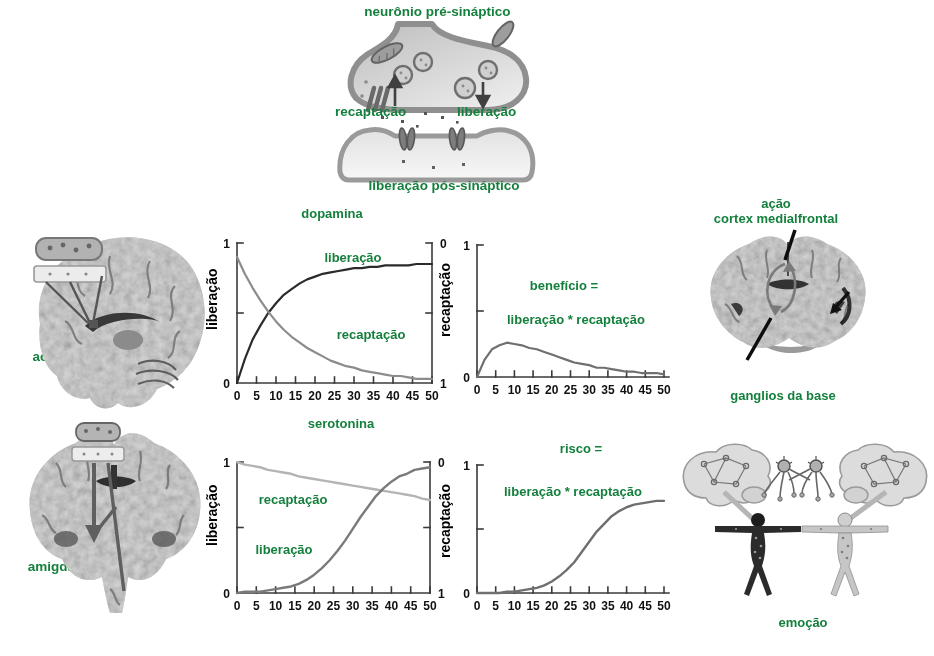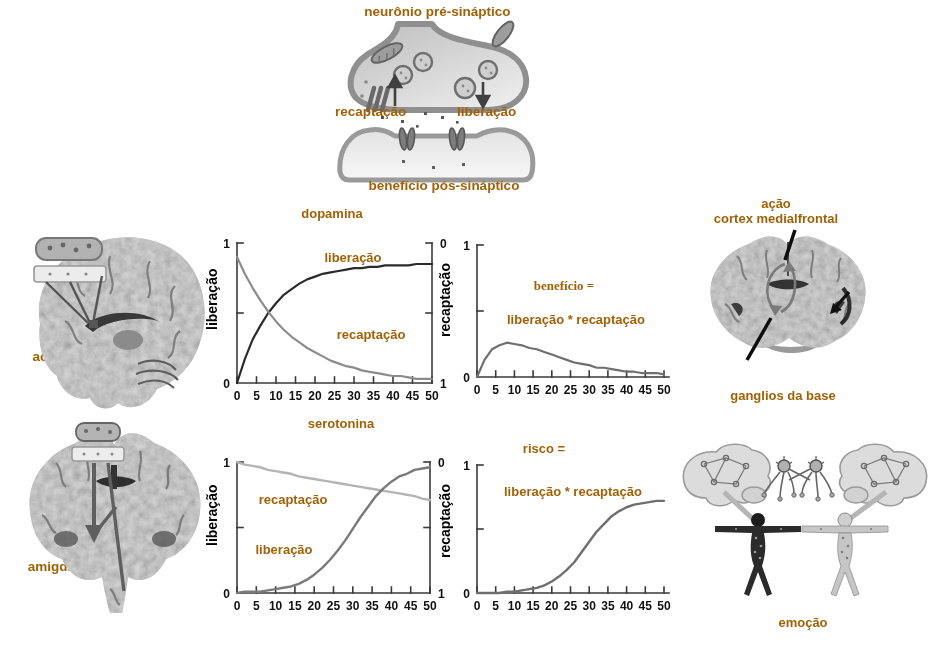--- a/index.html
+++ b/index.html
@@ -1,18 +1,18 @@
 <!DOCTYPE html>
 <html><head>
 <meta charset="utf-8">
 <style>
   html,body{margin:0;padding:0;}
   body{width:934px;height:656px;position:relative;background:#fff;
        font-family:"Liberation Sans",sans-serif;overflow:hidden;}
-  .t{position:absolute;font-weight:bold;color:#a16207;font-size:13px;line-height:1.2;white-space:nowrap;}
+  .t{position:absolute;font-weight:bold;color:#15803d;font-size:13px;line-height:1.2;white-space:nowrap;}
   .c{text-align:center;white-space:normal;}
   .vlabel{position:absolute;font-weight:bold;color:#000;font-size:14px;
           writing-mode:vertical-rl;transform:rotate(180deg);text-align:center;}
   svg{position:absolute;overflow:visible;}
   svg text{font-family:"Liberation Sans",sans-serif;}
 </style>
 </head>
 <body>
 
 <div class="t c" style="left:325px;top:4px;width:225px;font-size:13.5px;">neurônio pré-sináptico</div>
@@ -93,21 +93,21 @@
     <g fill="#5f5f5f">
       <rect x="74" y="138" width="3" height="3"></rect>
         <rect x="104" y="144" width="3" height="3"></rect>
         <rect x="134" y="141" width="3" height="3"></rect>
     </g>
   </g>
 </svg>
 
 <div class="t" style="left:335px;top:104px;font-size:13.5px;">recaptação</div>
 <div class="t" style="left:457px;top:104px;font-size:13.5px;">liberação</div>
-<div class="t c" style="left:330px;top:178px;width:228px;font-size:13.5px;">benefício pós-sináptico</div>
+<div class="t c" style="left:330px;top:178px;width:228px;font-size:13.5px;">liberação pós-sináptico</div>
 
 <div class="t c" style="left:726px;top:172px;width:100px;margin-top:24px;">ação</div>
 <div class="t c" style="left:698px;top:211px;width:156px;text-align:center;">cortex medialfrontal</div>
 <div class="t c" style="left:716px;top:362px;width:134px;margin-top:26px;">ganglios da base</div>
 <div class="t c" style="left:16px;top:333px;width:100px;font-size:13.5px;">
   <div>núcleo</div>
   <div>acumbens</div>
 </div>
 <div class="t c" style="left:16px;top:559px;width:82px;font-size:13.5px;">amigdala</div>
 <div class="t c" style="left:753px;top:615px;width:100px;">emoção</div>
@@ -335,21 +335,21 @@
     <line x1="155.9" y1="140" x2="155.9" y2="146" stroke="#3a3a3a" stroke-width="1.6" stroke-linecap="square"></line>
     <text x="155.9" y="163" text-anchor="middle" font-size="12" font-weight="bold" fill="#111">35</text>
     <line x1="174.6" y1="140" x2="174.6" y2="146" stroke="#3a3a3a" stroke-width="1.6" stroke-linecap="square"></line>
     <text x="174.6" y="163" text-anchor="middle" font-size="12" font-weight="bold" fill="#111">40</text>
     <line x1="193.3" y1="140" x2="193.3" y2="146" stroke="#3a3a3a" stroke-width="1.6" stroke-linecap="square"></line>
     <text x="193.3" y="163" text-anchor="middle" font-size="12" font-weight="bold" fill="#111">45</text>
     <line x1="212" y1="140" x2="212" y2="146" stroke="#3a3a3a" stroke-width="1.6" stroke-linecap="square"></line>
     <text x="212" y="163" text-anchor="middle" font-size="12" font-weight="bold" fill="#111">50</text>
     <polyline points="25,146 32.480000000000004,128.84 39.96,118.28 47.44,114.32 54.92,111.68 62.4,113 69.88,114.32 77.36000000000001,116.96000000000001 84.84,118.28 92.32,120.92 99.8,123.56 107.28,126.2 114.75999999999999,128.84 122.24000000000001,131.48 129.72000000000003,132.8 137.2,134.12 144.68,136.76 152.16000000000003,136.76 159.64,138.08 167.12,139.4 174.6,140.72 182.07999999999998,140.72 189.56,142.04 197.04000000000002,142.04 204.51999999999998,142.04 212,143.36" fill="none" stroke="#6f6f6f" stroke-width="2.2" stroke-linejoin="round" stroke-linecap="round"></polyline>
   </svg>
-<div class="t c" style="left:504px;top:278px;width:120px;font-family:Liberation Serif, serif;">benefício =</div>
+<div class="t c" style="left:504px;top:278px;width:120px;">benefício =</div>
 <div class="t c" style="left:486px;top:312px;width:180px;">liberação * recaptação</div>
 
 <div class="t c" style="left:261px;top:416px;width:160px;text-align:center;">serotonina</div>
 <svg style="left:212px;top:449px;" width="256" height="168" viewBox="0 0 256 168">
     <line x1="25" y1="13" x2="25" y2="144" stroke="#3a3a3a" stroke-width="1.6" stroke-linecap="square"></line>
     <line x1="25" y1="144" x2="218" y2="144" stroke="#3a3a3a" stroke-width="1.6" stroke-linecap="square"></line>
     <line x1="25" y1="13" x2="31" y2="13" stroke="#3a3a3a" stroke-width="1.6" stroke-linecap="square"></line>
     <line x1="25" y1="78.5" x2="31" y2="78.5" stroke="#3a3a3a" stroke-width="1.6" stroke-linecap="square"></line>
     <text x="18" y="18" text-anchor="end" font-size="12" font-weight="bold" fill="#111">1</text>
     <text x="18" y="149" text-anchor="end" font-size="12" font-weight="bold" fill="#111">0</text>
@@ -381,21 +381,21 @@
     <line x1="218" y1="138" x2="218" y2="144" stroke="#3a3a3a" stroke-width="1.6" stroke-linecap="square"></line>
     <text x="218" y="161" text-anchor="middle" font-size="12" font-weight="bold" fill="#111">50</text>
     <polyline points="25,13 32.72,15.620000000000005 40.44,16.930000000000007 48.16,18.24000000000001 55.879999999999995,20.860000000000014 63.6,22.169999999999987 71.32,23.47999999999999 79.04,24.789999999999992 86.75999999999999,27.409999999999997 94.48,28.72 102.2,30.03 109.92,31.340000000000003 117.64,32.650000000000006 125.36,33.96000000000001 133.08,35.27000000000001 140.8,36.58000000000001 148.51999999999998,37.889999999999986 156.24,39.19999999999999 163.96,40.50999999999999 171.68,41.81999999999999 179.4,43.129999999999995 187.12,44.44 194.84,45.75 202.56,47.06 210.28,49.68000000000001 218,50.99000000000001" fill="none" stroke="#b4b4b4" stroke-width="2.4" stroke-linejoin="round" stroke-linecap="round"></polyline>
     <polyline points="25,144 32.72,142.69 40.44,142.69 48.16,142.69 55.879999999999995,141.38 63.6,140.07 71.32,138.76 79.04,137.45 86.75999999999999,134.82999999999998 94.48,130.9 102.2,125.66 109.92,119.11 117.64,111.25 125.36,102.08 133.08,91.6 140.8,79.81 148.51999999999998,68.02000000000001 156.24,57.53999999999999 163.96,47.06 171.68,39.19999999999999 179.4,32.650000000000006 187.12,27.409999999999997 194.84,24.789999999999992 202.56,20.860000000000014 210.28,19.55000000000001 218,18.24000000000001" fill="none" stroke="#7a7a7a" stroke-width="2.4" stroke-linejoin="round" stroke-linecap="round"></polyline>
   </svg>
 <div class="vlabel" style="left:204px;top:467px;height:96px;">liberação</div>
 <div class="vlabel" style="left:437px;top:461px;height:120px;">recaptação</div>
 <div class="t c" style="left:250px;top:492px;width:86px;">recaptação</div>
 <div class="t c" style="left:246px;top:542px;width:76px;">liberação</div>
 
-<div class="t c" style="left:484px;top:441px;width:120px;">risco =</div>
+<div class="t c" style="left:521px;top:441px;width:120px;">risco =</div>
 <svg style="left:452px;top:449px;" width="234" height="168" viewBox="0 0 234 168">
     <line x1="25" y1="16" x2="25" y2="144" stroke="#3a3a3a" stroke-width="1.6" stroke-linecap="square"></line>
     <line x1="25" y1="144" x2="217" y2="144" stroke="#3a3a3a" stroke-width="1.6" stroke-linecap="square"></line>
     <line x1="25" y1="16" x2="31" y2="16" stroke="#3a3a3a" stroke-width="1.6" stroke-linecap="square"></line>
     <line x1="25" y1="80" x2="31" y2="80" stroke="#3a3a3a" stroke-width="1.6" stroke-linecap="square"></line>
     <text x="18" y="21" text-anchor="end" font-size="12" font-weight="bold" fill="#111">1</text>
     <text x="18" y="149" text-anchor="end" font-size="12" font-weight="bold" fill="#111">0</text>
     <line x1="25" y1="138" x2="25" y2="144" stroke="#3a3a3a" stroke-width="1.6" stroke-linecap="square"></line>
     <text x="25" y="161" text-anchor="middle" font-size="12" font-weight="bold" fill="#111">0</text>
     <line x1="43.7" y1="138" x2="43.7" y2="144" stroke="#3a3a3a" stroke-width="1.6" stroke-linecap="square"></line>

